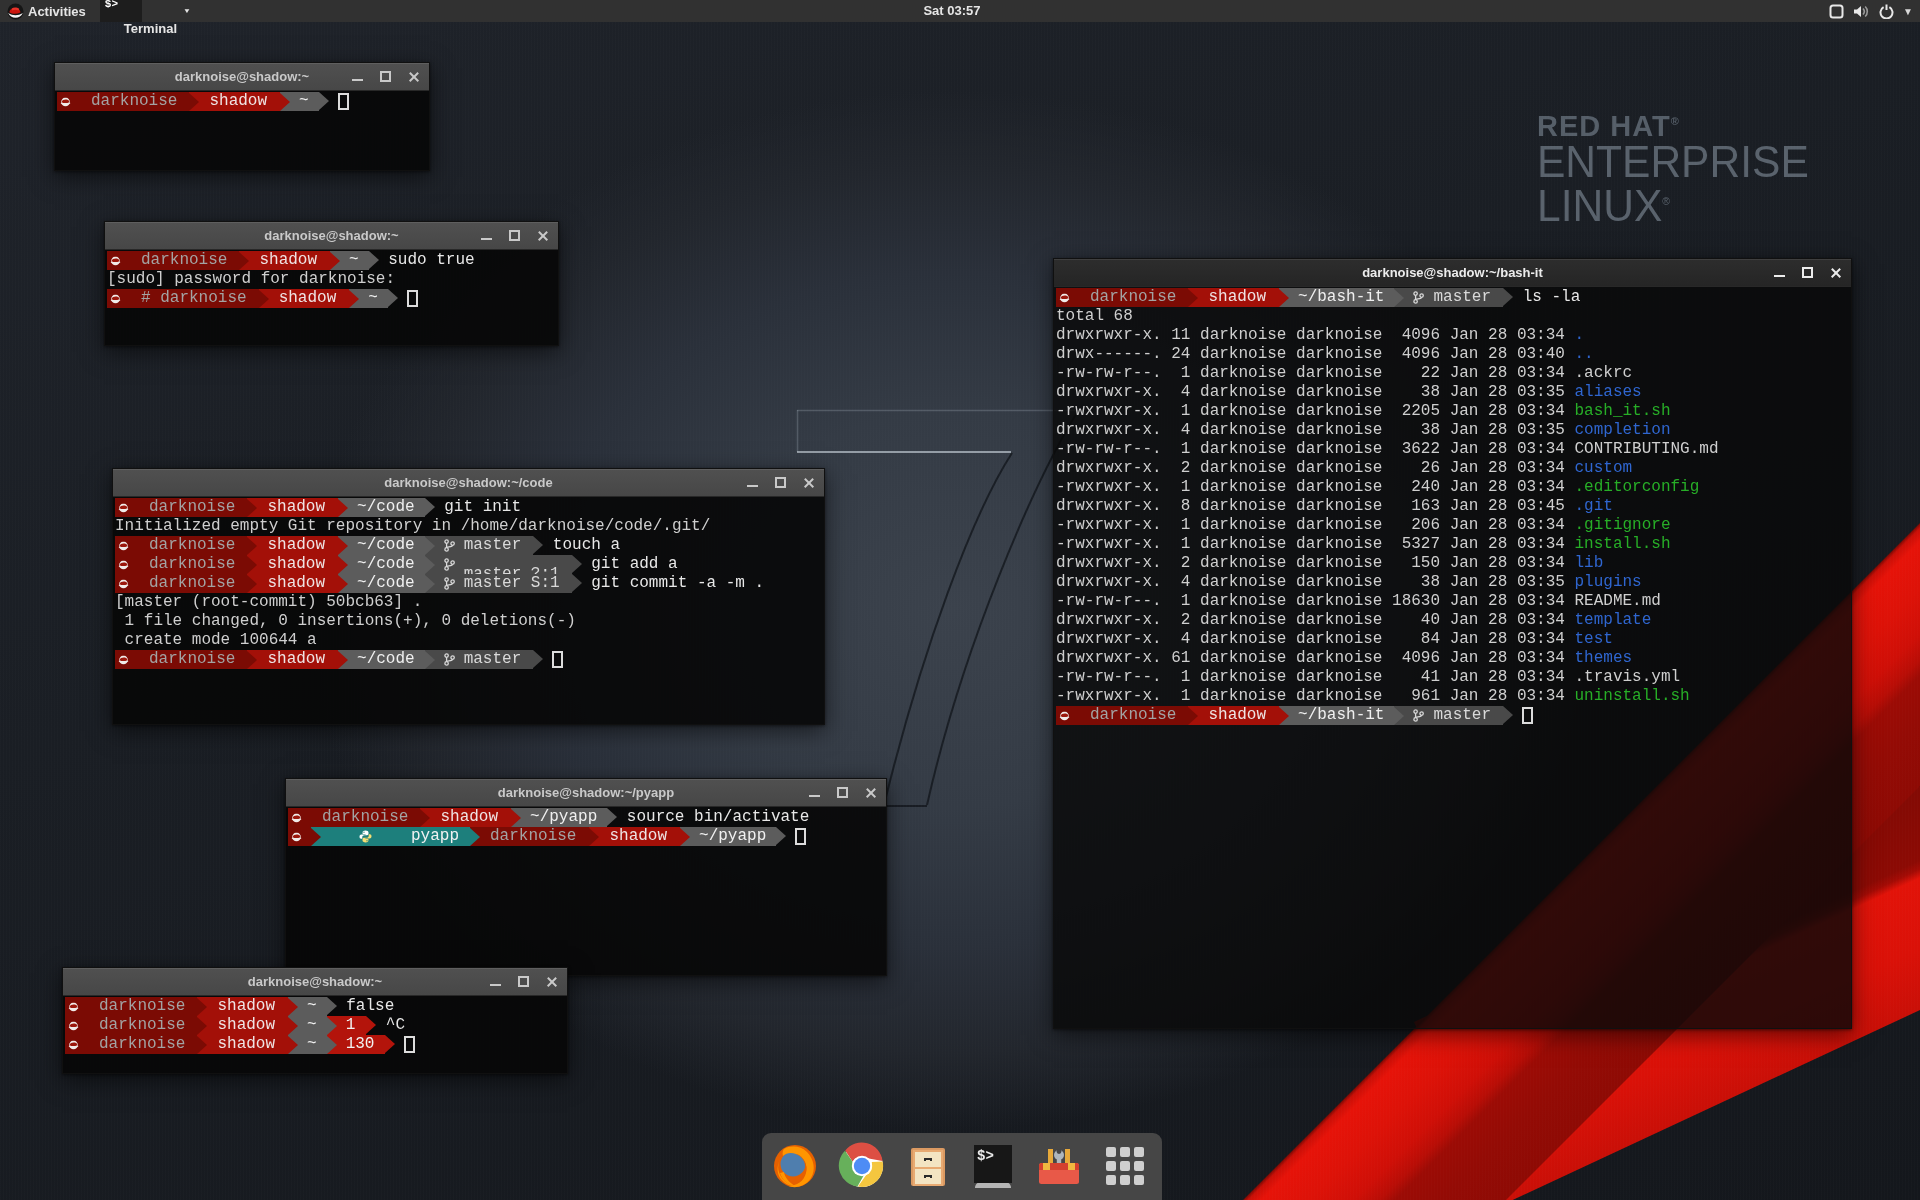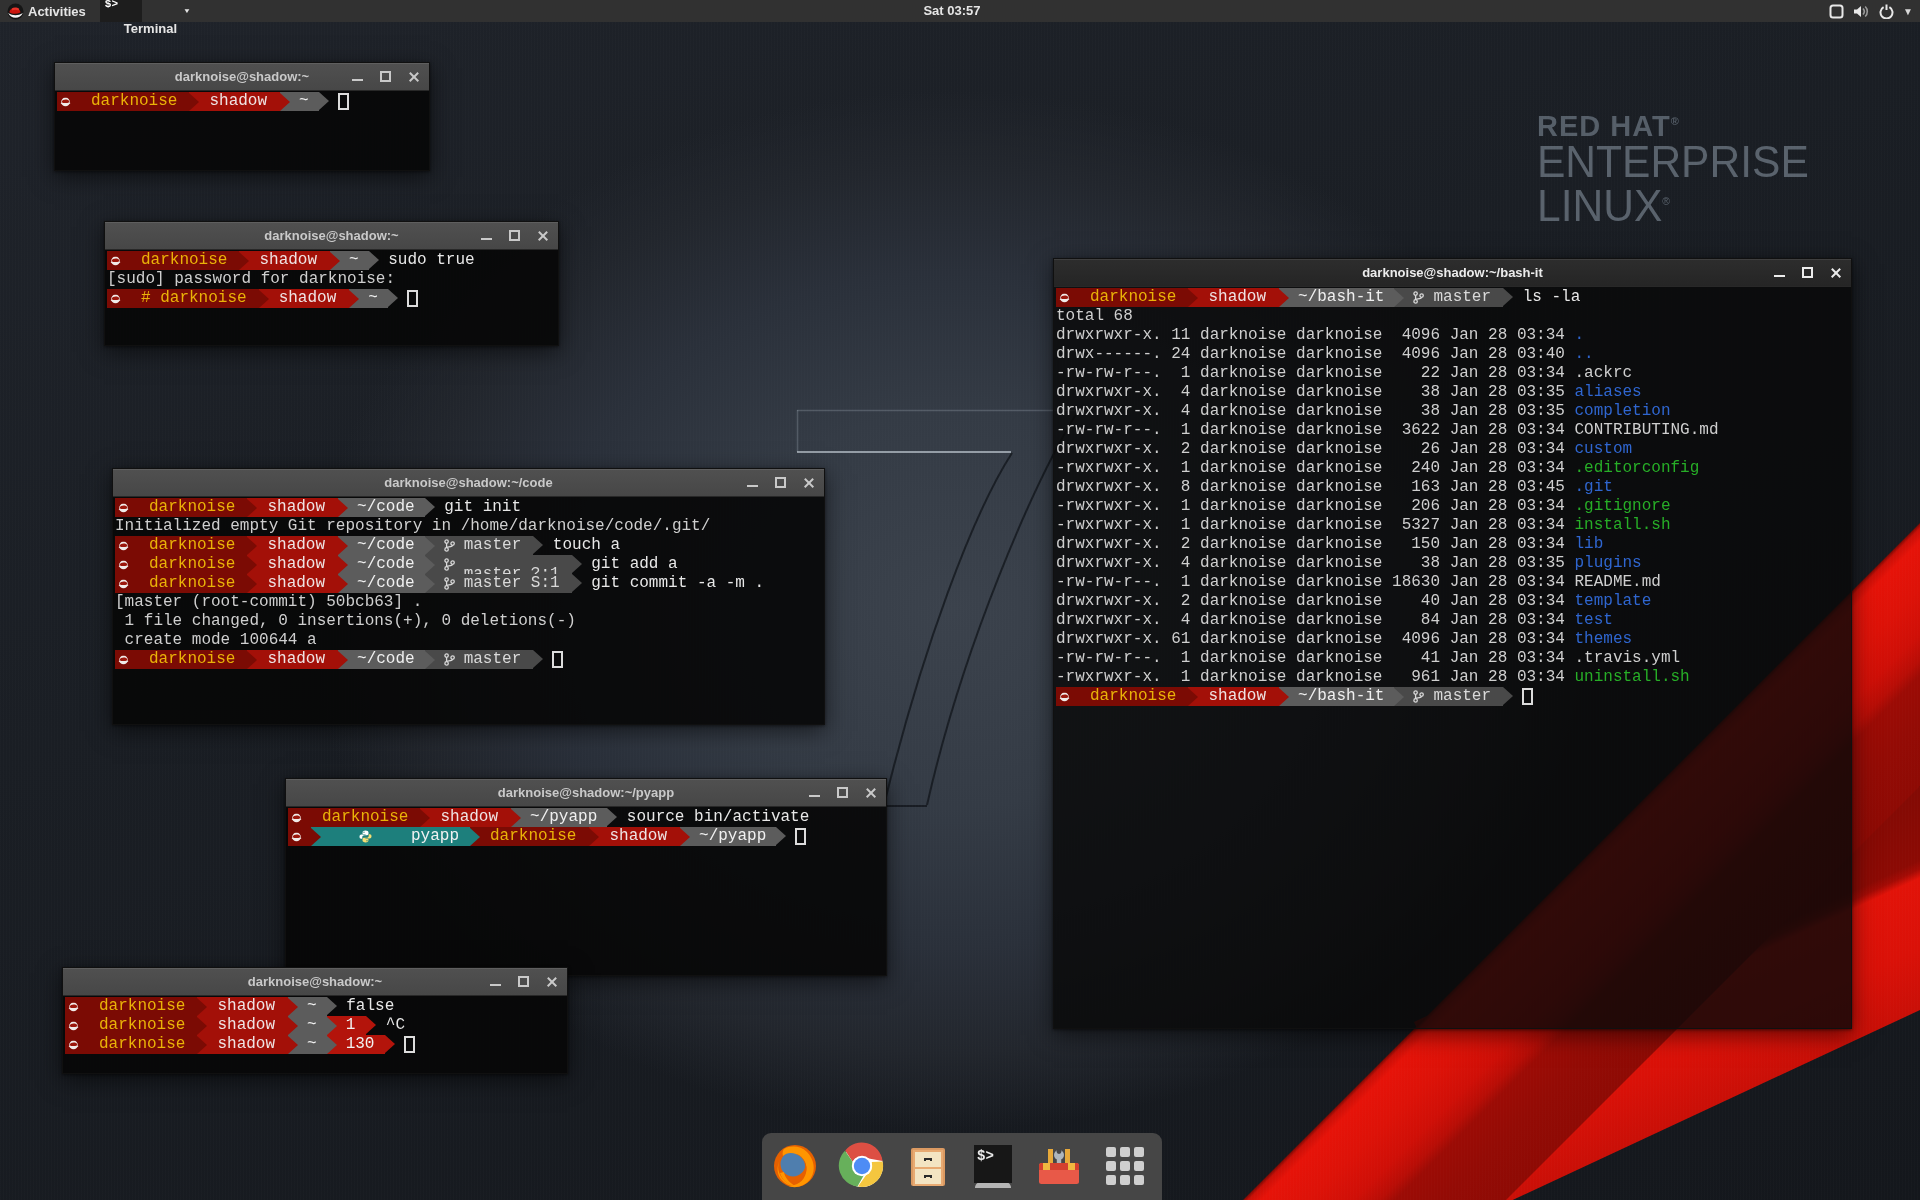--- a/index.html
+++ b/index.html
@@ -41,21 +41,21 @@
 .win.active .tbar{background:linear-gradient(#2d2d2d,#252525);color:#ececec;}
 .tbar .t{position:absolute;left:0;right:0;top:0;line-height:27px;text-align:center;}
 .tbar .btns{position:absolute;right:10px;top:0;height:27px;display:flex;align-items:center;gap:17px;}
 .tbar .bt{width:11px;height:11px;position:relative;}
 .body{position:relative;font-family:"Liberation Mono",monospace;font-size:16px;line-height:19px;color:#cfcfcf;padding:1px 0 0 2px;box-sizing:border-box;}
 .body pre{margin:0;font:inherit;}
 .row{display:flex;align-items:stretch;height:19px;white-space:pre;}
 .sg{display:flex;align-items:center;height:19px;}
 .sg .tx{white-space:pre;}
 i.ar{display:block;width:0;height:0;border-top:9.5px solid transparent;border-bottom:9.5px solid transparent;border-left:10px solid #000;flex:none;}
-.r1{background:#7b0b04;color:#eab308;}
+.r1{background:#7b0b04;color:#a3a3a3;}
 .r2{background:#a31008;color:#efe4e4;}
 .gp{background:#5c5c5c;color:#f0f0f0;}
 .gm{background:#494949;color:#d9d9d9;}
 .rx{background:#b3140b;color:#f2f2f2;}
 .tv{background:#1d7f7c;color:#f2f2f2;gap:31px;}
 .cmd{color:#e8e8e8;white-space:pre;align-self:center;}
 b.cur{display:inline-block;width:7px;height:13px;border:2px solid #dcdcdc;margin-left:9px;align-self:center;flex:none;}
 .dirc{color:#2f66d0;}
 .exc{color:#27ae27;}
 
@@ -336,20 +336,21 @@
             <use href="#br"></use>
           </svg><span class="tx" style="padding-right:12px;">master</span></span>
    <i class="ar" style="border-left-color:#494949"></i>
    <span class="cmd"> ls -la</span>
   </div>
 <pre>total 68</pre>
 <pre>drwxrwxr-x. 11 darknoise darknoise  4096 Jan 28 03:34 <span class="dirc">.</span></pre>
 <pre>drwx------. 24 darknoise darknoise  4096 Jan 28 03:40 <span class="dirc">..</span></pre>
 <pre>-rw-rw-r--.  1 darknoise darknoise    22 Jan 28 03:34 .ackrc</pre>
 <pre>drwxrwxr-x.  4 darknoise darknoise    38 Jan 28 03:35 <span class="dirc">aliases</span></pre>
+<pre>-rwxrwxr-x.  1 darknoise darknoise  2205 Jan 28 03:34 <span class="exc">bash_it.sh</span></pre>
 <pre>drwxrwxr-x.  4 darknoise darknoise    38 Jan 28 03:35 <span class="dirc">completion</span></pre>
 <pre>-rw-rw-r--.  1 darknoise darknoise  3622 Jan 28 03:34 CONTRIBUTING.md</pre>
 <pre>drwxrwxr-x.  2 darknoise darknoise    26 Jan 28 03:34 <span class="dirc">custom</span></pre>
 <pre>-rwxrwxr-x.  1 darknoise darknoise   240 Jan 28 03:34 <span class="exc">.editorconfig</span></pre>
 <pre>drwxrwxr-x.  8 darknoise darknoise   163 Jan 28 03:45 <span class="dirc">.git</span></pre>
 <pre>-rwxrwxr-x.  1 darknoise darknoise   206 Jan 28 03:34 <span class="exc">.gitignore</span></pre>
 <pre>-rwxrwxr-x.  1 darknoise darknoise  5327 Jan 28 03:34 <span class="exc">install.sh</span></pre>
 <pre>drwxrwxr-x.  2 darknoise darknoise   150 Jan 28 03:34 <span class="dirc">lib</span></pre>
 <pre>drwxrwxr-x.  4 darknoise darknoise    38 Jan 28 03:35 <span class="dirc">plugins</span></pre>
 <pre>-rw-rw-r--.  1 darknoise darknoise 18630 Jan 28 03:34 README.md</pre>

